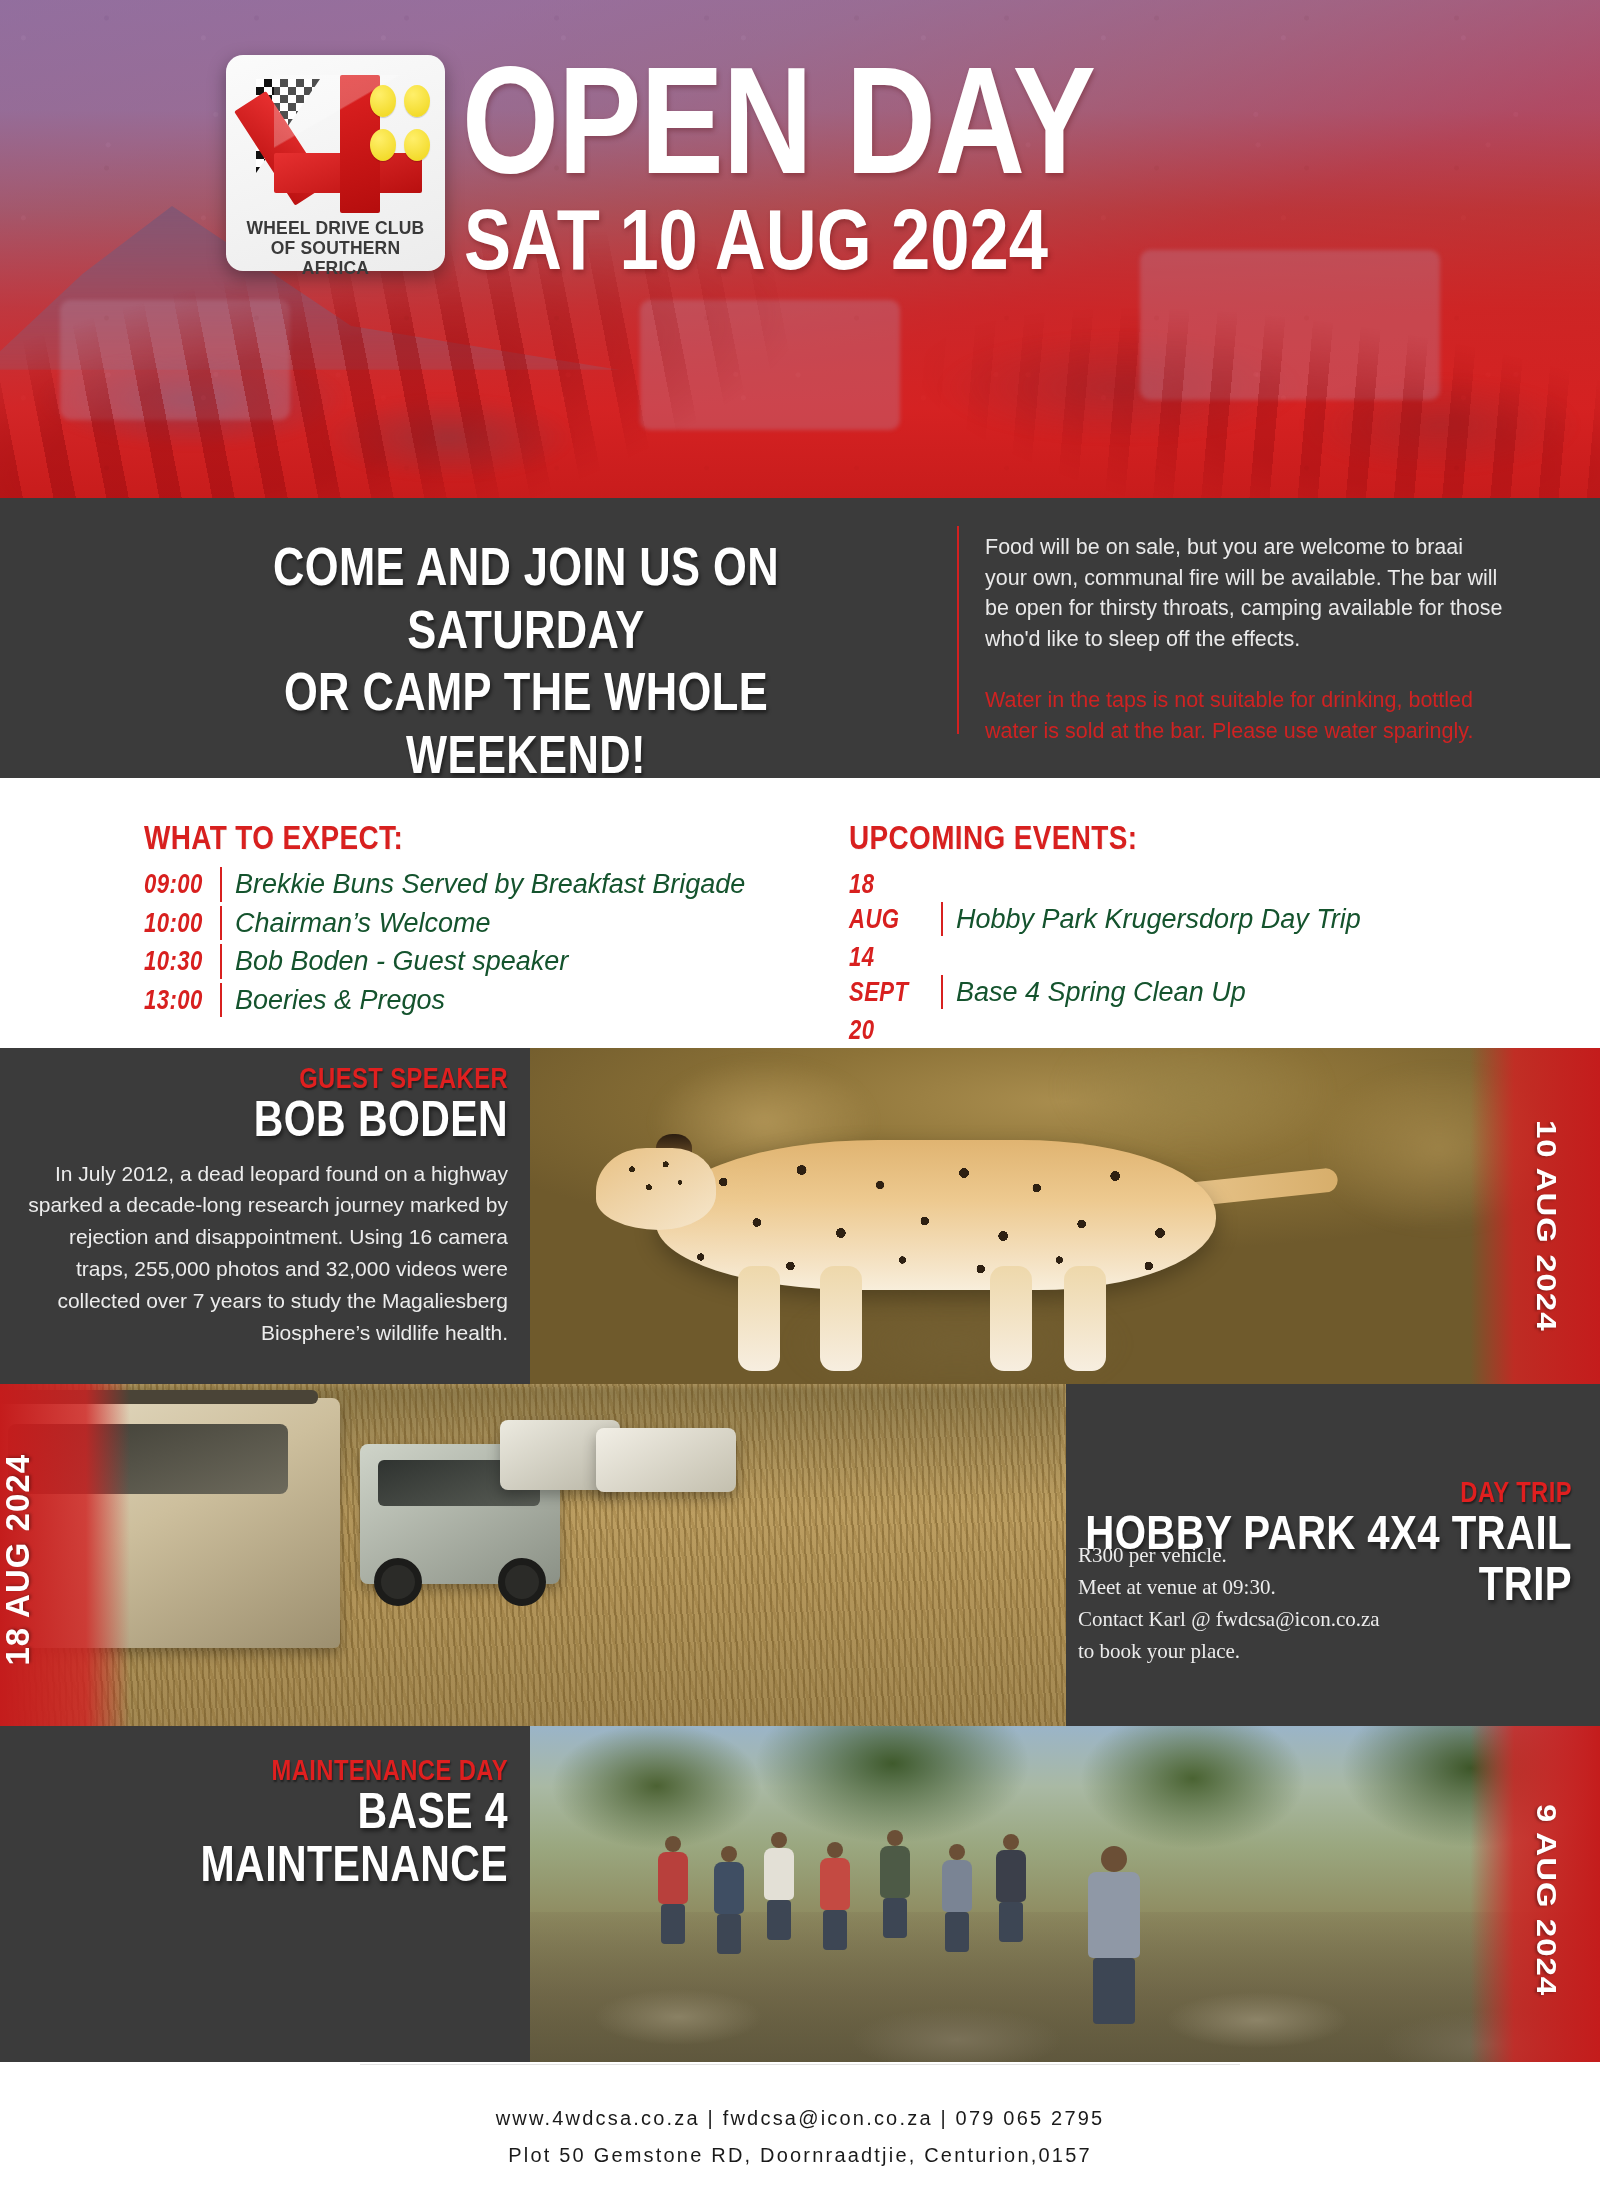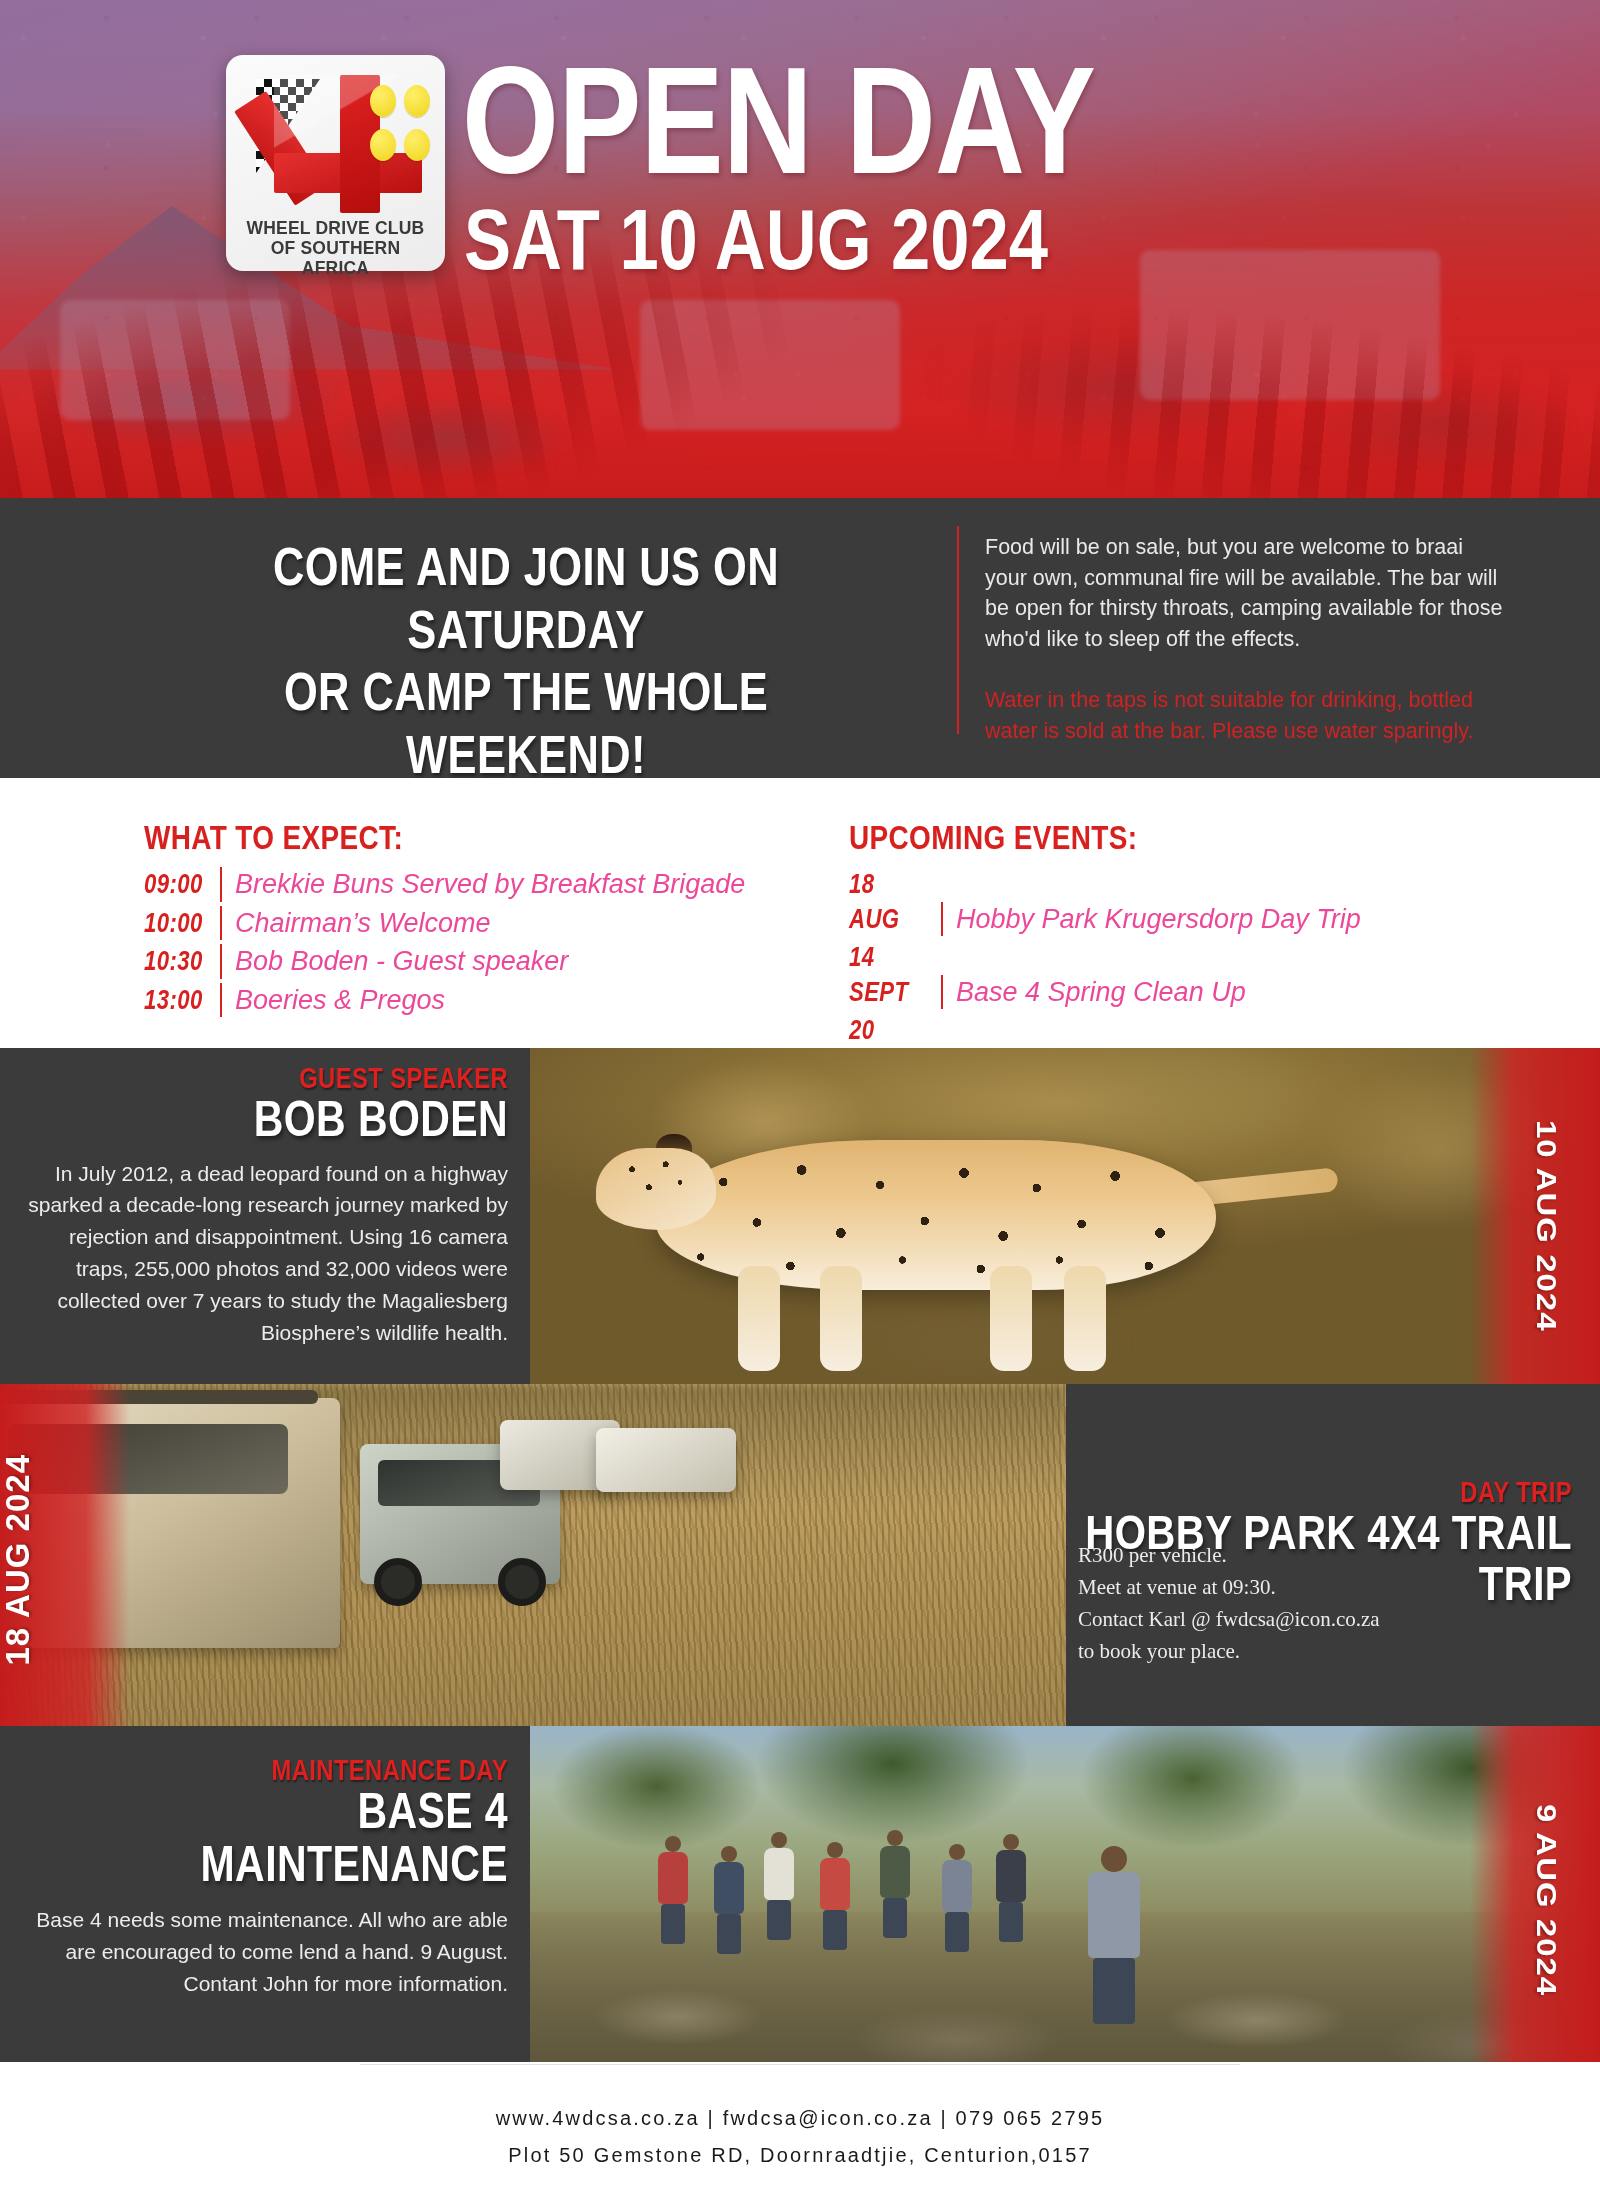--- a/index.html
+++ b/index.html
@@ -190,21 +190,21 @@
     color:#d8201f; font-size:34px; line-height:1; margin-bottom:13px;
     text-shadow:1px 1px 0 rgba(0,0,0,.06);
   }
   .sched-row { display:flex; align-items:flex-end; margin-bottom:4px;font-style:italic; }
   .sched-key {
     color:#d8201f; font-size:27px; line-height:1.28;
     width:76px; flex:0 0 76px;
   }
   .sched-key.wide { width:92px; flex:0 0 92px; }
   .sched-val {
-    color:#ec4899; font-size:27px; line-height:1.28;
+    color:#14532d; font-size:27px; line-height:1.28;
     border-left:2px solid #d8201f; padding-left:13px;
   }
 
   
   .row { position:absolute; left:0; width:1600px; overflow:hidden; }
   #row-speaker { top:1048px; height:336px; }
   #row-hobby   { top:1384px; height:342px; }
   #row-maint   { top:1726px; height:336px; }
 
   .panel-dark { position:absolute; top:0; height:100%; background:#3b3b3b; }
@@ -572,21 +572,20 @@
           <div class="l" style="width:42px;height:66px;"></div>
         </div>
     </div>
   </div>
   <div class="panel-dark" style="left:0;width:530px;"></div>
   <div class="panel-red fade-l" style="right:0;width:130px;"></div>
 
   <div style="position:absolute;left:28px;top:30px;width:480px;text-align:right;">
     <div class="feat-kicker grunge right">MAINTENANCE DAY</div>
     <div class="feat-title grunge right">BASE 4 MAINTENANCE</div>
-    <div class="feat-body" style="margin-top:14px;">Base 4 needs some maintenance. All who are able  are encouraged to come lend a hand. 9 August. Contant John for more information.</div>
   </div>
   <div class="vert-date grunge" style="right:34px;top:78px;">9 AUG 2024</div>
 </div>
 
 <div id="footer">
   <div id="footer-rule"></div>
   <div>www.4wdcsa.co.za | fwdcsa@icon.co.za | 079 065 2795</div>
   <div>Plot 50 Gemstone RD, Doornraadtjie, Centurion,0157</div>
 </div>
 

